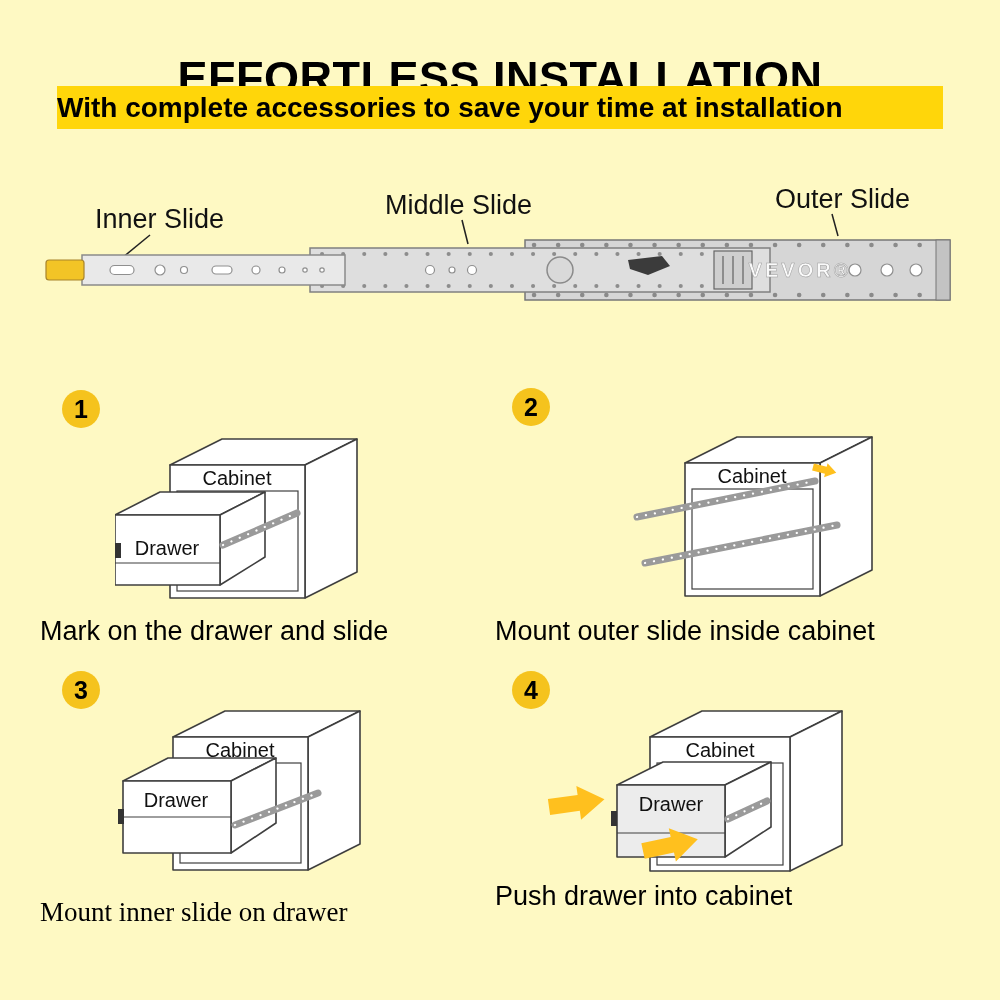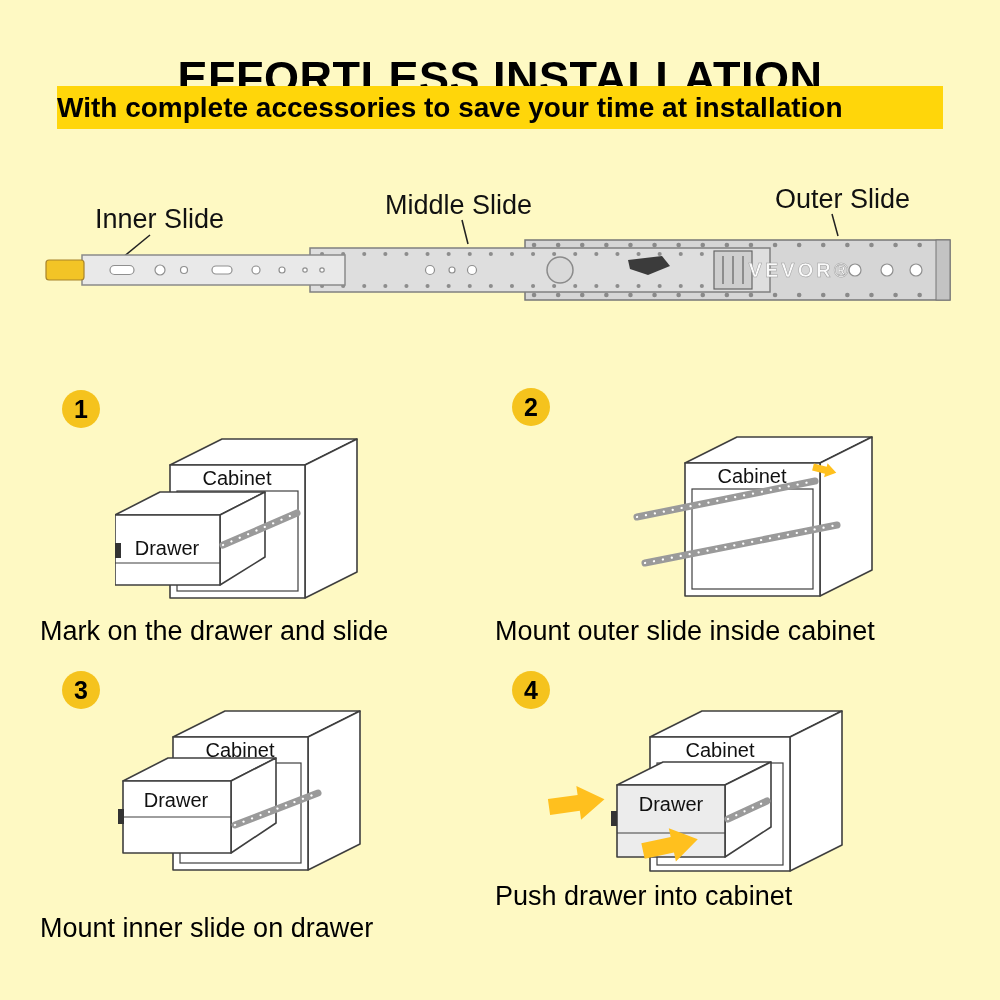--- a/index.html
+++ b/index.html
@@ -48,21 +48,21 @@
   #step1 .step-caption { bottom:8px; }
 
   #step2 { left:495px; top:383px; width:470px; height:272px; }
   #step2 .step-num { left:17px; top:5px; }
   #step2 .step-art { left:120px; top:38px; width:320px; height:185px; }
   #step2 .step-caption { bottom:8px; }
 
   #step3 { left:40px;  top:663px; width:430px; height:285px; }
   #step3 .step-num { left:22px; top:8px; }
   #step3 .step-art { left:78px; top:32px; width:300px; height:185px; }
-  #step3 .step-caption { bottom:4px; }
+  #step3 .step-caption { bottom:20px;font-family:Liberation Serif, serif; }
 
   #step4 { left:495px; top:663px; width:470px; height:285px; }
   #step4 .step-num { left:17px; top:8px; }
   #step4 .step-art { left:40px; top:36px; width:380px; height:190px; }
   #step4 .step-caption { bottom:36px; }
 </style>
 </head>
 <body>
 
 <div class="page">

